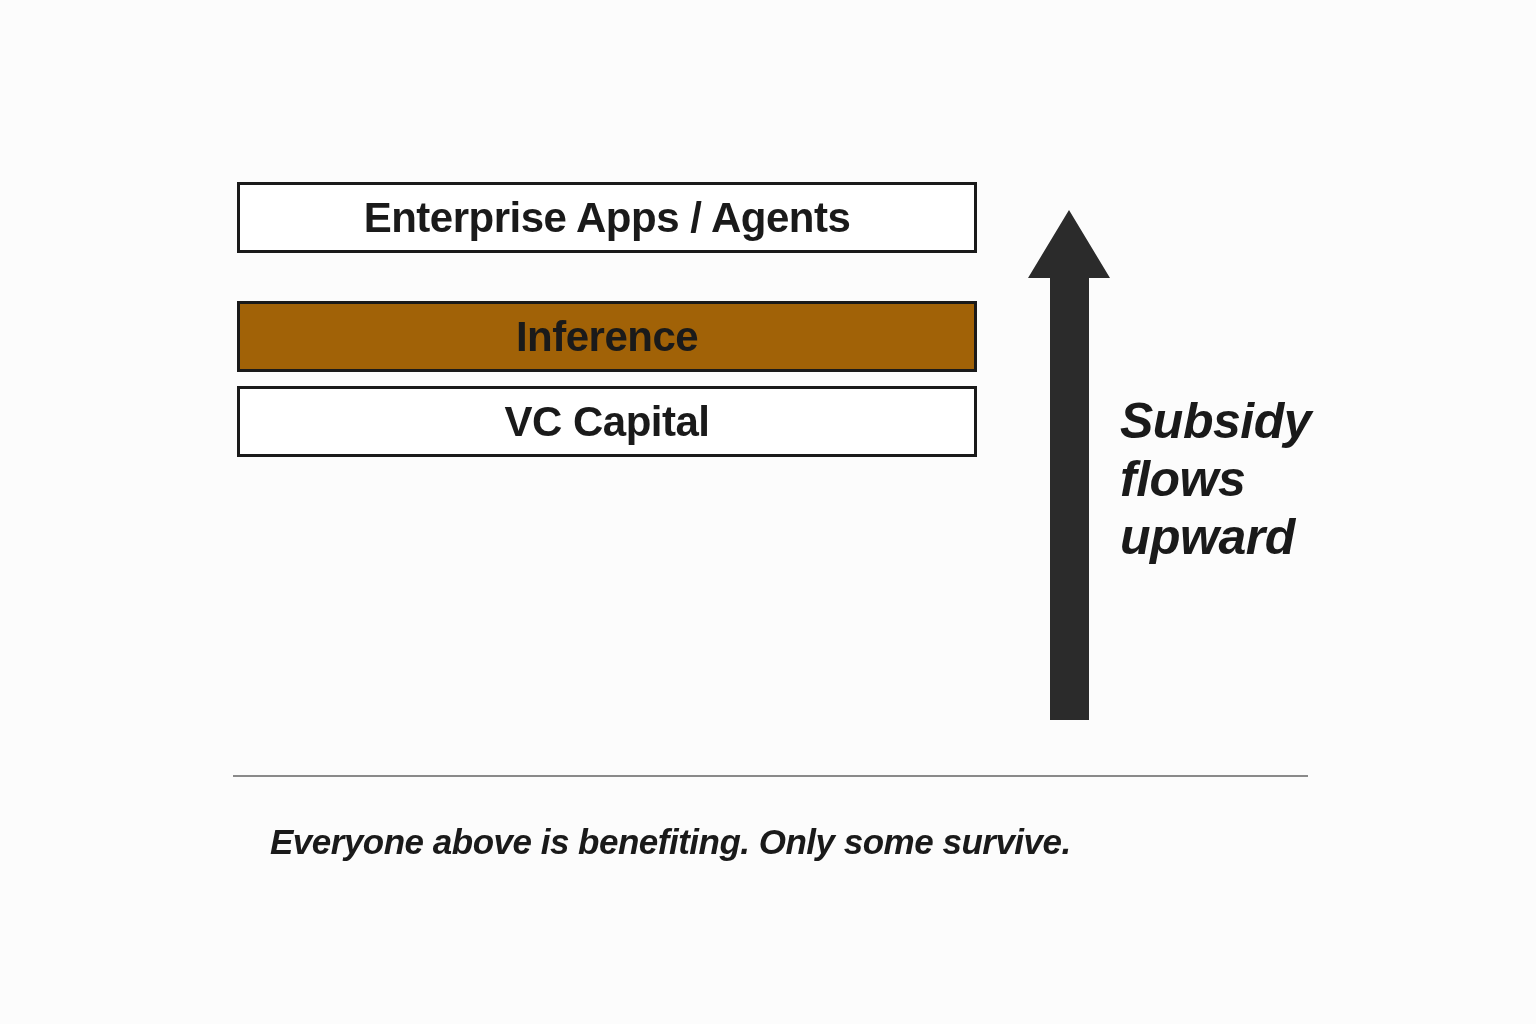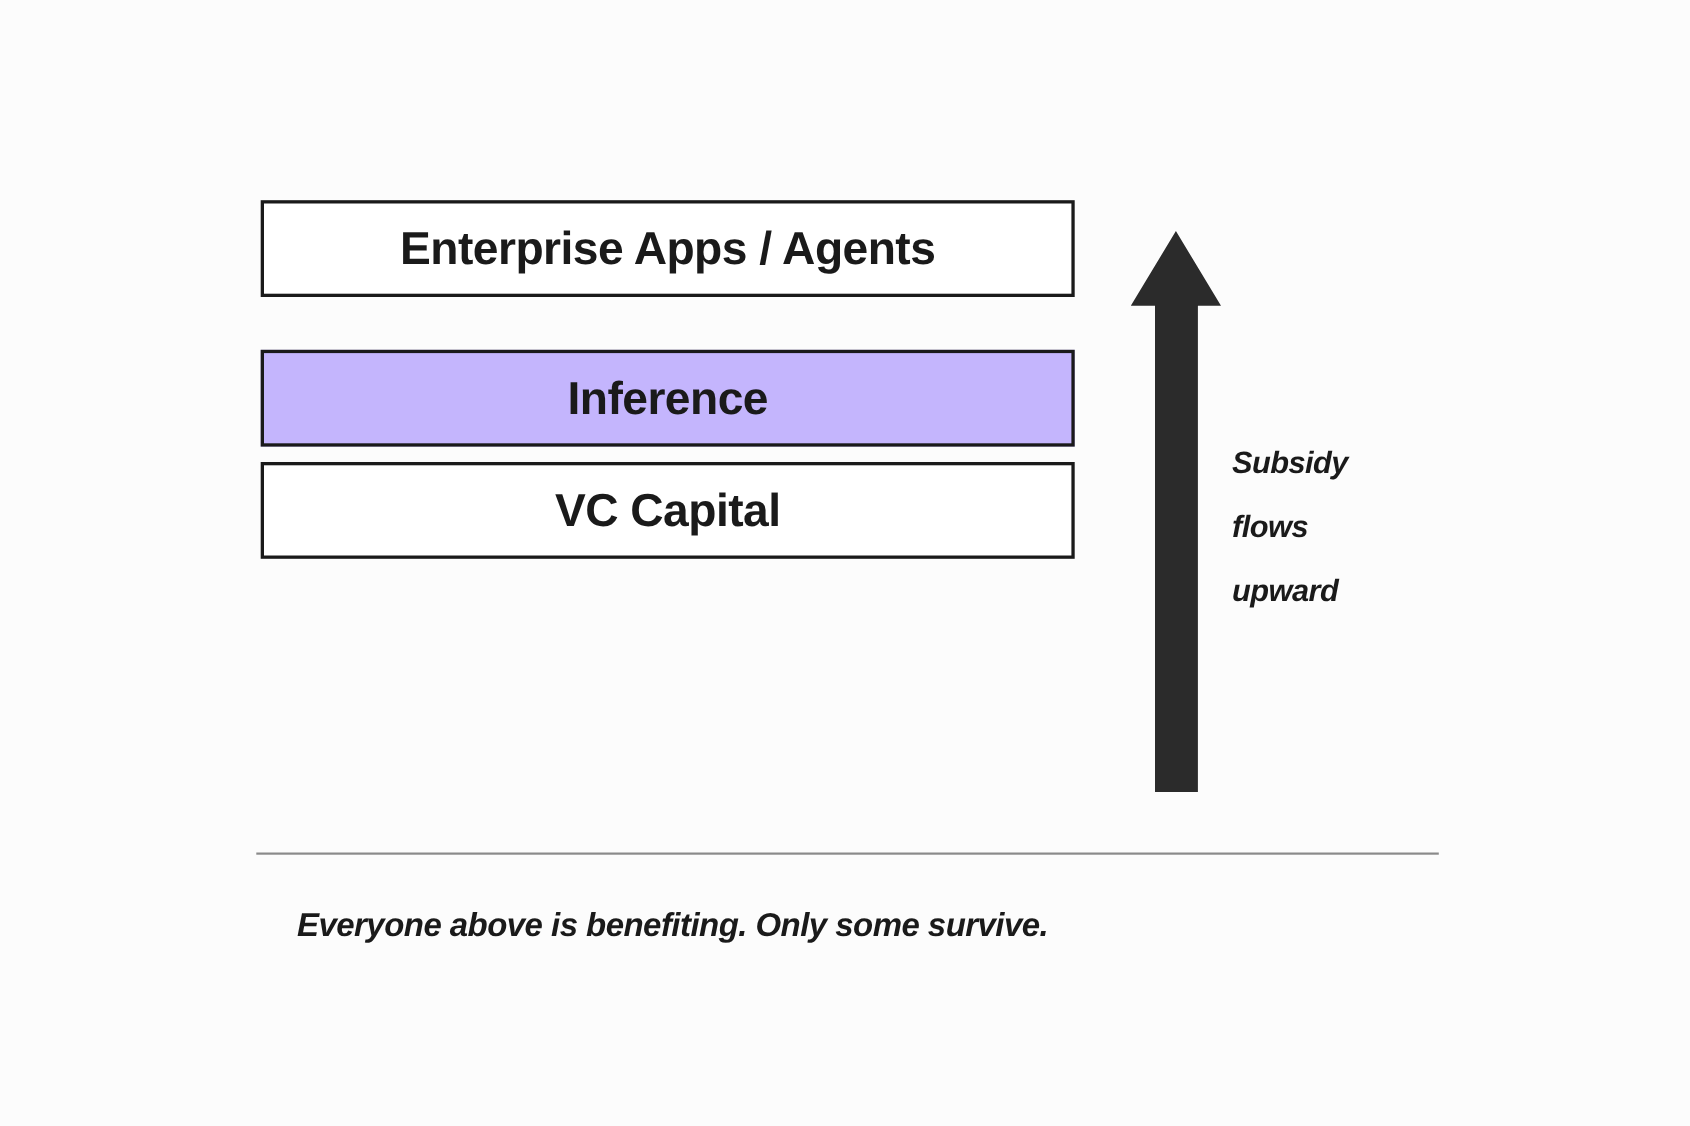--- a/index.html
+++ b/index.html
@@ -15,21 +15,21 @@
 
   
   .stack {
     position: absolute;
     left: 237px;
     top: 182px;
     width: 740px;
   }
   .layer-box {
     width: 740px;
-    height: 88px;
+    height: 71px;
     margin-bottom: 14px;
     background: #ffffff;
     border: 3px solid #1a1a1a;
     display: flex;
     align-items: center;
     justify-content: center;
   }
   .layer-box:last-child { margin-bottom: 0; }
   .layer-label {
     font-size: 42px;
@@ -46,21 +46,21 @@
     width: 84px;
     height: 512px;
   }
   .arrow-wrap svg { display: block; width: 84px; height: 512px; }
 
   
   .arrow-label {
     position: absolute;
     left: 1120px;
     top: 392px;
-    font-size: 28px;
+    font-size: 50px;
     line-height: 58px;
     font-weight: 700;
     font-style: italic;
     white-space: pre-line;
     letter-spacing: -0.5px;
   }
 
   
   .divider {
     position: absolute;
@@ -69,38 +69,38 @@
     width: 1075px;
     height: 2px;
     background: #8a8a8a;
   }
 
   
   .caption {
     position: absolute;
     left: 270px;
     top: 818px;
-    font-size: 30px;
+    font-size: 35px;
     line-height: 48px;
     font-weight: 700;
     font-style: italic;
     letter-spacing: -0.5px;
     white-space: nowrap;
   }
 </style>
 </head>
 <body style="background: rgb(252, 252, 252);">
 
 <div class="stage">
 
   <div class="stack">
     <div class="layer-box" style="background: rgb(255, 255, 255); border-color: rgb(26, 26, 26);">
       <span class="layer-label">Enterprise Apps / Agents</span>
     </div>
-    <div class="layer-box" style="background: #c4b5fd; border-color: rgb(26, 26, 26); margin-top: 48px;">
+    <div class="layer-box" style="background: #a16207; border-color: rgb(26, 26, 26); margin-top: 48px;">
       <span class="layer-label">Inference</span>
     </div>
     <div class="layer-box" style="background: rgb(255, 255, 255); border-color: rgb(26, 26, 26);">
       <span class="layer-label">VC Capital</span>
     </div>
   </div>
 
   <div class="arrow-wrap">
     <svg viewBox="0 0 84 512" xmlns="http://www.w3.org/2000/svg" aria-hidden="true">
       <polygon points="42,1 83,69 62,69 62,511 23,511 23,69 1,69" fill="#2b2b2b"></polygon>

